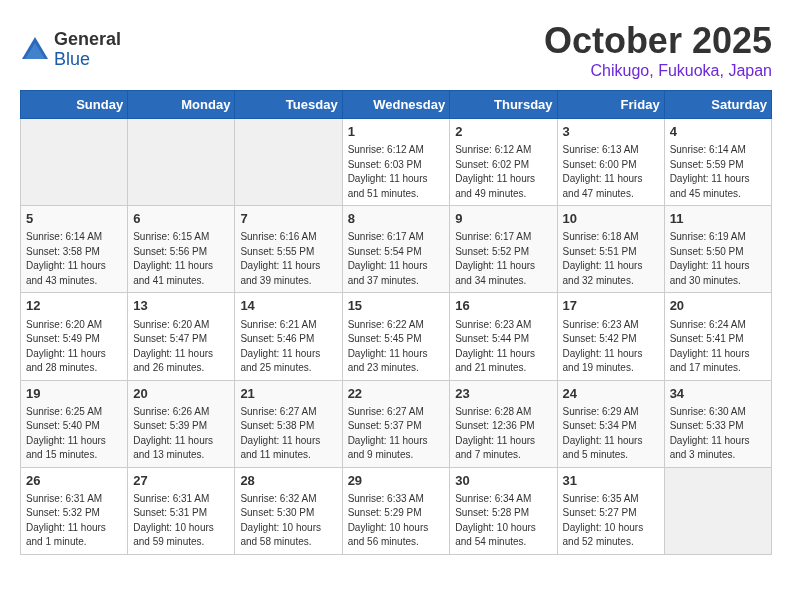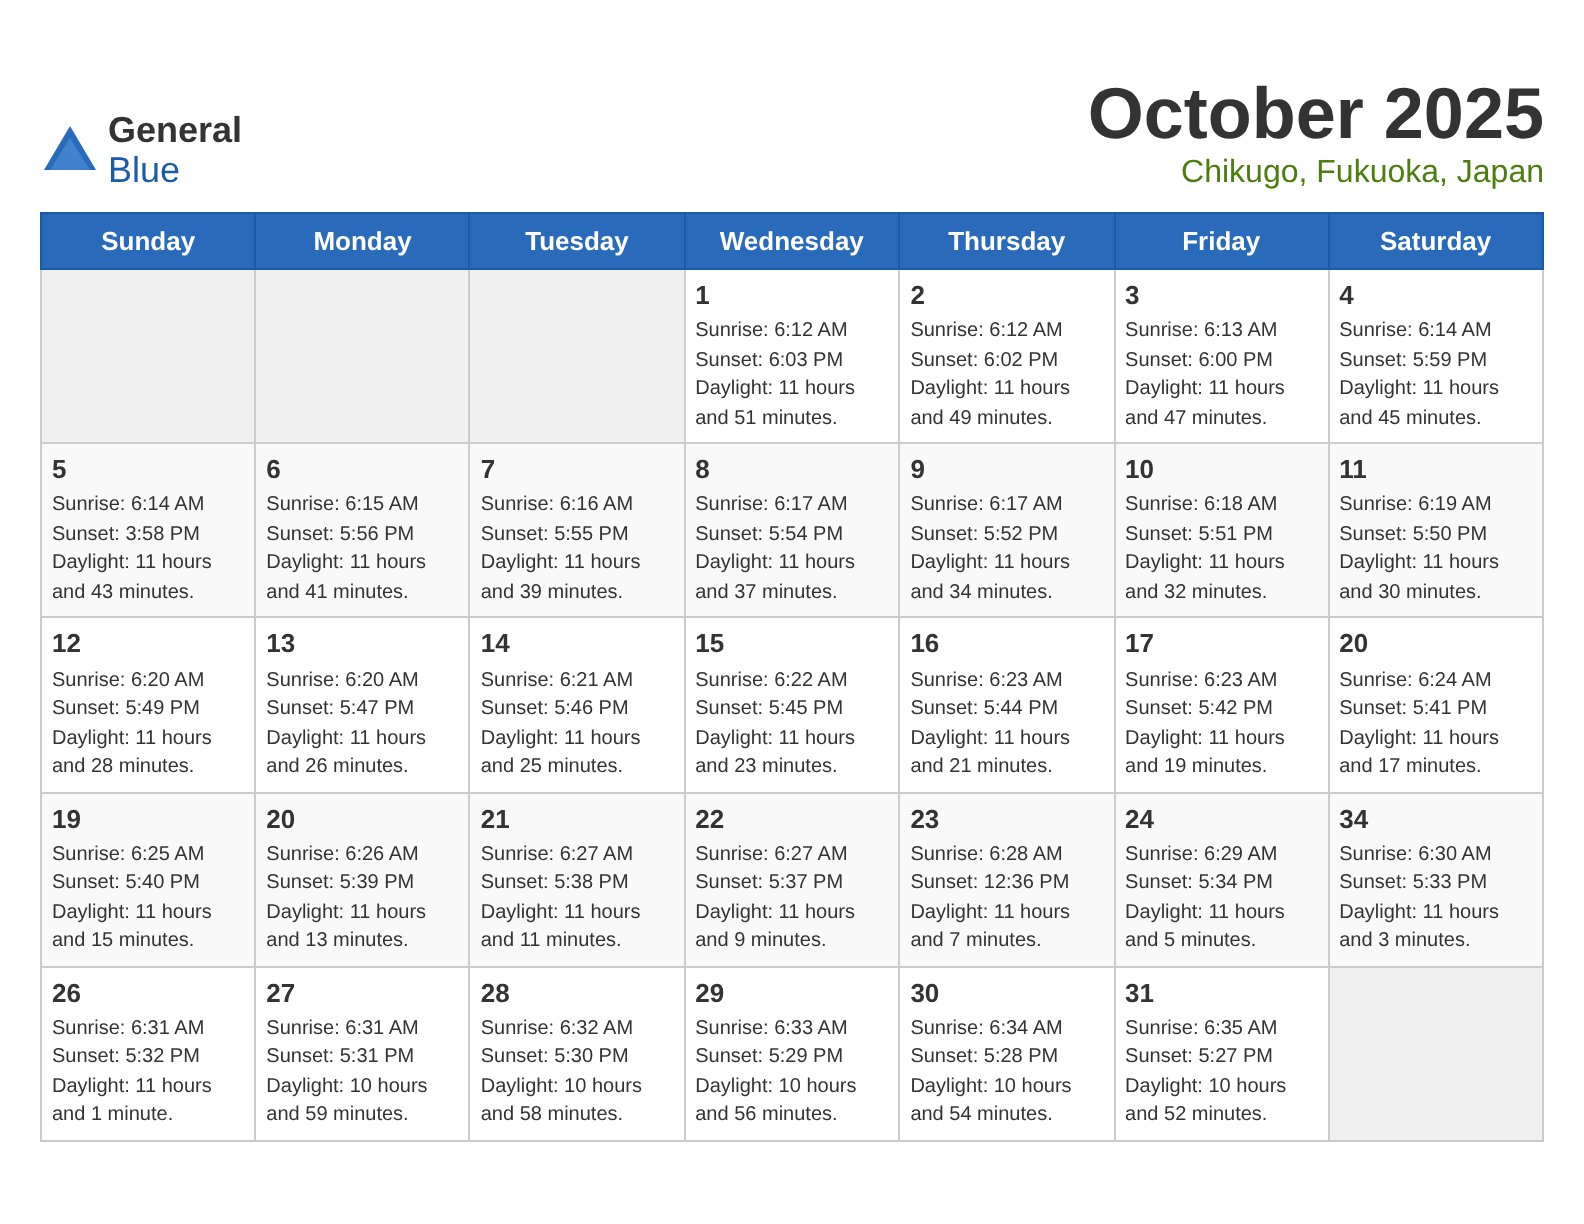--- a/index.html
+++ b/index.html
@@ -6,21 +6,21 @@
     body {
       font-family: Arial, sans-serif;
       background: #fff;
       width: 792px;
       min-height: 612px;
       padding: 20px;
     }
     .header-area {
       display: flex;
       justify-content: space-between;
-      align-items: flex-end;
+      align-items: center;
       margin-bottom: 10px;
     }
     .logo {
       display: flex;
       align-items: center;
     }
     .logo-text {
       display: flex;
       flex-direction: column;
       line-height: 1.1;
@@ -35,42 +35,41 @@
       font-weight: normal;
       color: #1a5caa;
     }
     .logo-icon {
       width: 30px;
       height: 30px;
       margin-right: 4px;
     }
     .title-area {
       text-align: right;
-      margin-top: 16px;
     }
     .month-title {
       font-size: 36px;
       font-weight: bold;
       color: #333;
     }
     .location {
       font-size: 16px;
-      color: #4d7c0f;
+      color: #6d28d9;
     }
     .calendar {
       width: 100%;
       border-collapse: collapse;
       border: 1px solid #ccc;
     }
     .calendar th {
       background-color: #2a6abb;
       color: #fff;
       padding: 6px 4px;
       font-size: 13px;
-      text-align: center;
+      text-align: right;
       border: 1px solid #1a5aaa;
     }
     .calendar td {
       vertical-align: top;
       padding: 4px 5px;
       border: 1px solid #ccc;
       width: 108px;
       min-height: 80px;
       background: #fff;
       font-size: 10.5px;

